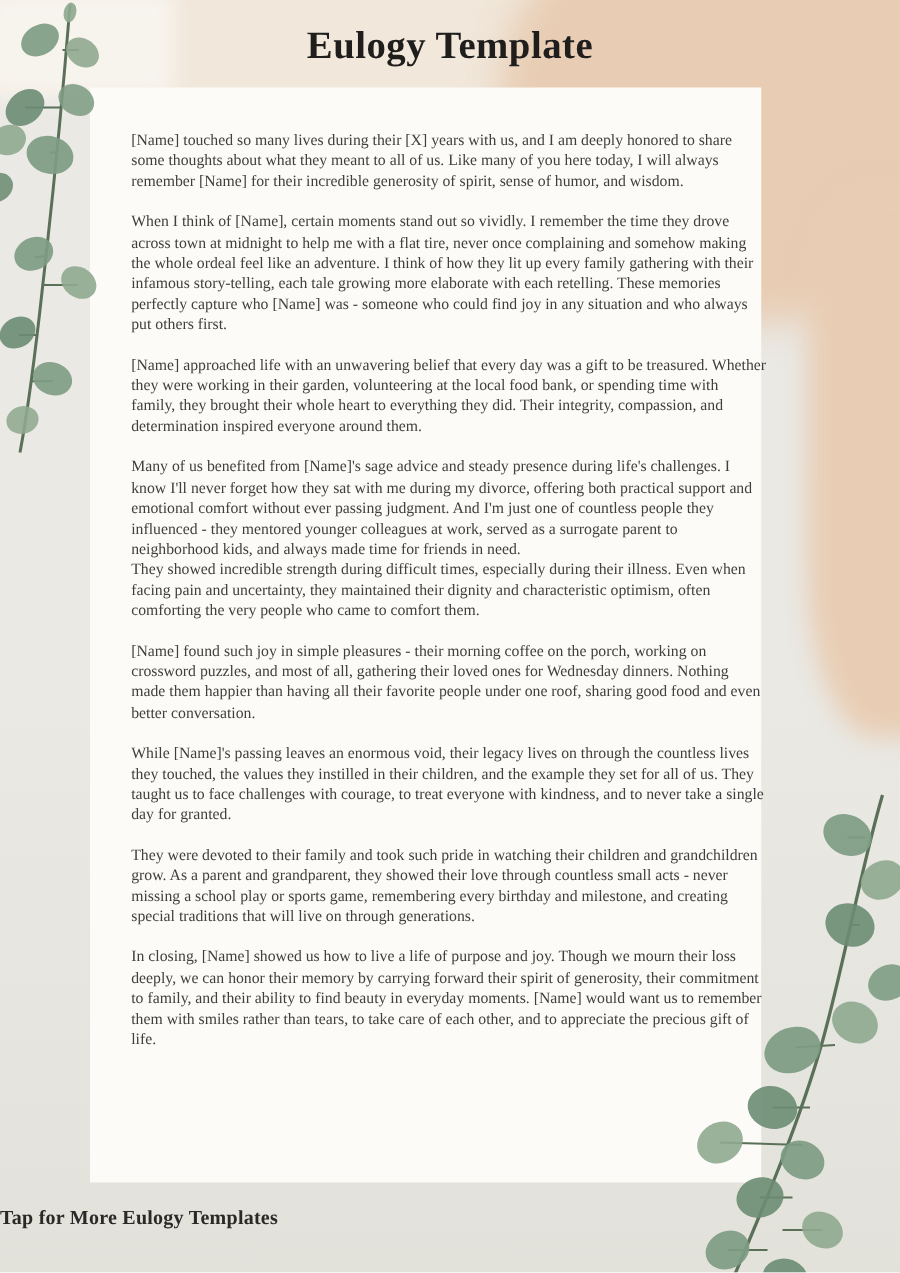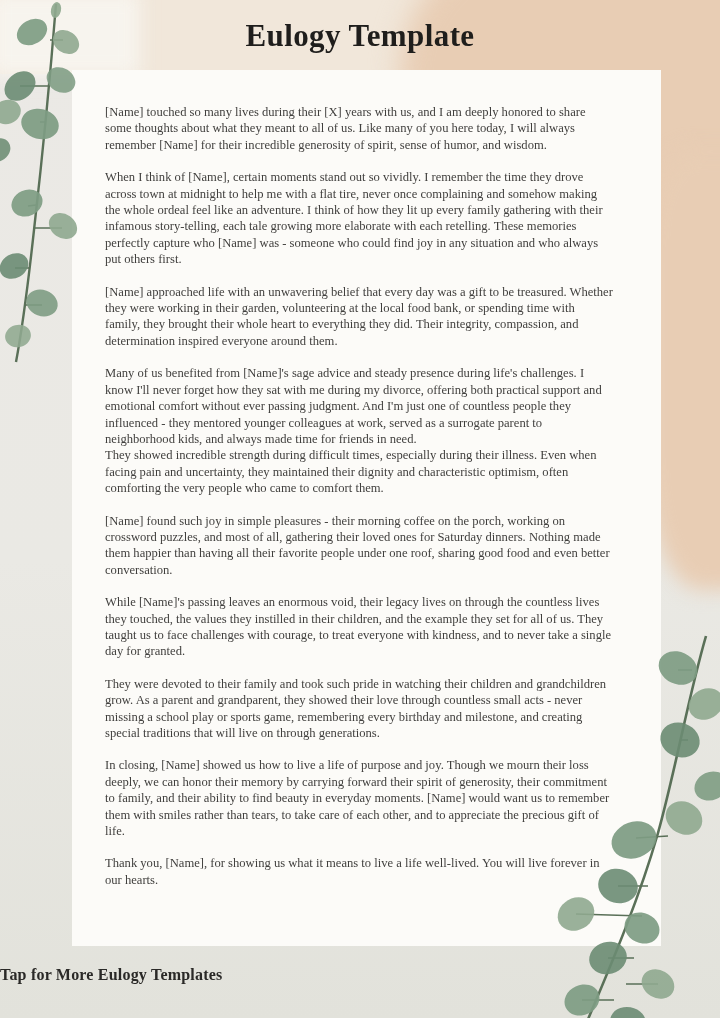--- a/index.html
+++ b/index.html
@@ -17,21 +17,21 @@
   .wash-peach-blob { top:-80px; left:400px; width:400px; height:340px; background:var(--peach-wash,#e8cdb4); border-radius:45% 30% 50% 40%; filter:blur(14px); }
   .wash-peach-strip { top:150px; left:646px; width:120px; height:440px; background:var(--peach-wash,#e8cdb4); border-radius:38% 0 0 46% / 22% 0 0 30%; filter:blur(10px); }
 
   .title {
     position:absolute; top:18px; left:0; width:720px; margin:0;
     text-align:center; font-size:31px; font-weight:600; letter-spacing:0.4px;
     color:var(--title-color,#1f1e1c); z-index:3;
   }
 
   .sheet {
-    position:absolute; top:70px; left:72px; width:589px; height:876px;
+    position:absolute; top:70px; left:72px; width:537px; height:876px;
     background:var(--sheet-background,#fcfbf8); z-index:1;
     box-sizing:border-box; padding:34px 37px 0 33px;
   }
   .paragraph {
     margin:0 0 16px 0; width:508px;
     font-size:12.6px; line-height:16.4px; color:var(--text-color,#403f3d);
     white-space:pre-line; text-align:left;
   }
 
   .branch { position:absolute; z-index:2; pointer-events:none; }
@@ -58,25 +58,24 @@
   <h1 class="title">Eulogy Template</h1>
 
   <div class="sheet">
     <div>
 
     <p class="paragraph">[Name] touched so many lives during their [X] years with us, and I am deeply honored to share some thoughts about what they meant to all of us. Like many of you here today, I will always remember [Name] for their incredible generosity of spirit, sense of humor, and wisdom.</p>
         <p class="paragraph">When I think of [Name], certain moments stand out so vividly. I remember the time they drove across town at midnight to help me with a flat tire, never once complaining and somehow making the whole ordeal feel like an adventure. I think of how they lit up every family gathering with their infamous story-telling, each tale growing more elaborate with each retelling. These memories perfectly capture who [Name] was - someone who could find joy in any situation and who always put others first.</p>
         <p class="paragraph">[Name] approached life with an unwavering belief that every day was a gift to be treasured. Whether they were working in their garden, volunteering at the local food bank, or spending time with family, they brought their whole heart to everything they did. Their integrity, compassion, and determination inspired everyone around them.</p>
         <p class="paragraph">Many of us benefited from [Name]'s sage advice and steady presence during life's challenges. I know I'll never forget how they sat with me during my divorce, offering both practical support and emotional comfort without ever passing judgment. And I'm just one of countless people they influenced - they mentored younger colleagues at work, served as a surrogate parent to neighborhood kids, and always made time for friends in need.
 They showed incredible strength during difficult times, especially during their illness. Even when facing pain and uncertainty, they maintained their dignity and characteristic optimism, often comforting the very people who came to comfort them.</p>
-        <p class="paragraph">[Name] found such joy in simple pleasures - their morning coffee on the porch, working on crossword puzzles, and most of all, gathering their loved ones for Saturday dinners. Nothing made them happier than having all their favorite people under one roof, sharing good food and even better conversation.</p>
+        <p class="paragraph">[Name] found such joy in simple pleasures - their morning coffee on the porch, working on crossword puzzles, and most of all, gathering their loved ones for Wednesday dinners. Nothing made them happier than having all their favorite people under one roof, sharing good food and even better conversation.</p>
         <p class="paragraph">While [Name]'s passing leaves an enormous void, their legacy lives on through the countless lives they touched, the values they instilled in their children, and the example they set for all of us. They taught us to face challenges with courage, to treat everyone with kindness, and to never take a single day for granted.</p>
         <p class="paragraph">They were devoted to their family and took such pride in watching their children and grandchildren grow. As a parent and grandparent, they showed their love through countless small acts - never missing a school play or sports game, remembering every birthday and milestone, and creating special traditions that will live on through generations.</p>
         <p class="paragraph">In closing, [Name] showed us how to live a life of purpose and joy. Though we mourn their loss deeply, we can honor their memory by carrying forward their spirit of generosity, their commitment to family, and their ability to find beauty in everyday moments. [Name] would want us to remember them with smiles rather than tears, to take care of each other, and to appreciate the precious gift of life.</p>
-        <p class="paragraph">Thank you, [Name], for showing us what it means to live a life well-lived. You will live forever in our hearts.</p>
       </div>
   </div>
 
   <div class="branch branch-top-left">
     <svg viewBox="0 0 130 420" xmlns="http://www.w3.org/2000/svg">
       <path d="M66 4 C60 80 52 160 44 230 C38 285 32 330 26 362" fill="none" stroke="var(--stem-green,#5a7058)" stroke-width="2.4"></path>
       <path d="M60 40 L73 40 M58 86 L30 86 M55 122 L50 122 M46 205 L38 206 M44 228 L72 228 M40 268 L25 268 M34 305 L52 305" fill="none" stroke="var(--stem-green,#5a7058)" stroke-width="1.6"></path>
       <ellipse cx="66" cy="10" rx="5" ry="8" fill="var(--leaf-green-2,#8fa98f)" opacity="0.92" transform="rotate(12 66 10)"></ellipse>
       <ellipse cx="42" cy="32" rx="16" ry="12" fill="var(--leaf-green-1,#7e9c83)" opacity="0.92" transform="rotate(-30 42 32)"></ellipse>
       <ellipse cx="76" cy="42" rx="14" ry="11" fill="var(--leaf-green-2,#8fa98f)" opacity="0.9" transform="rotate(35 76 42)"></ellipse>

